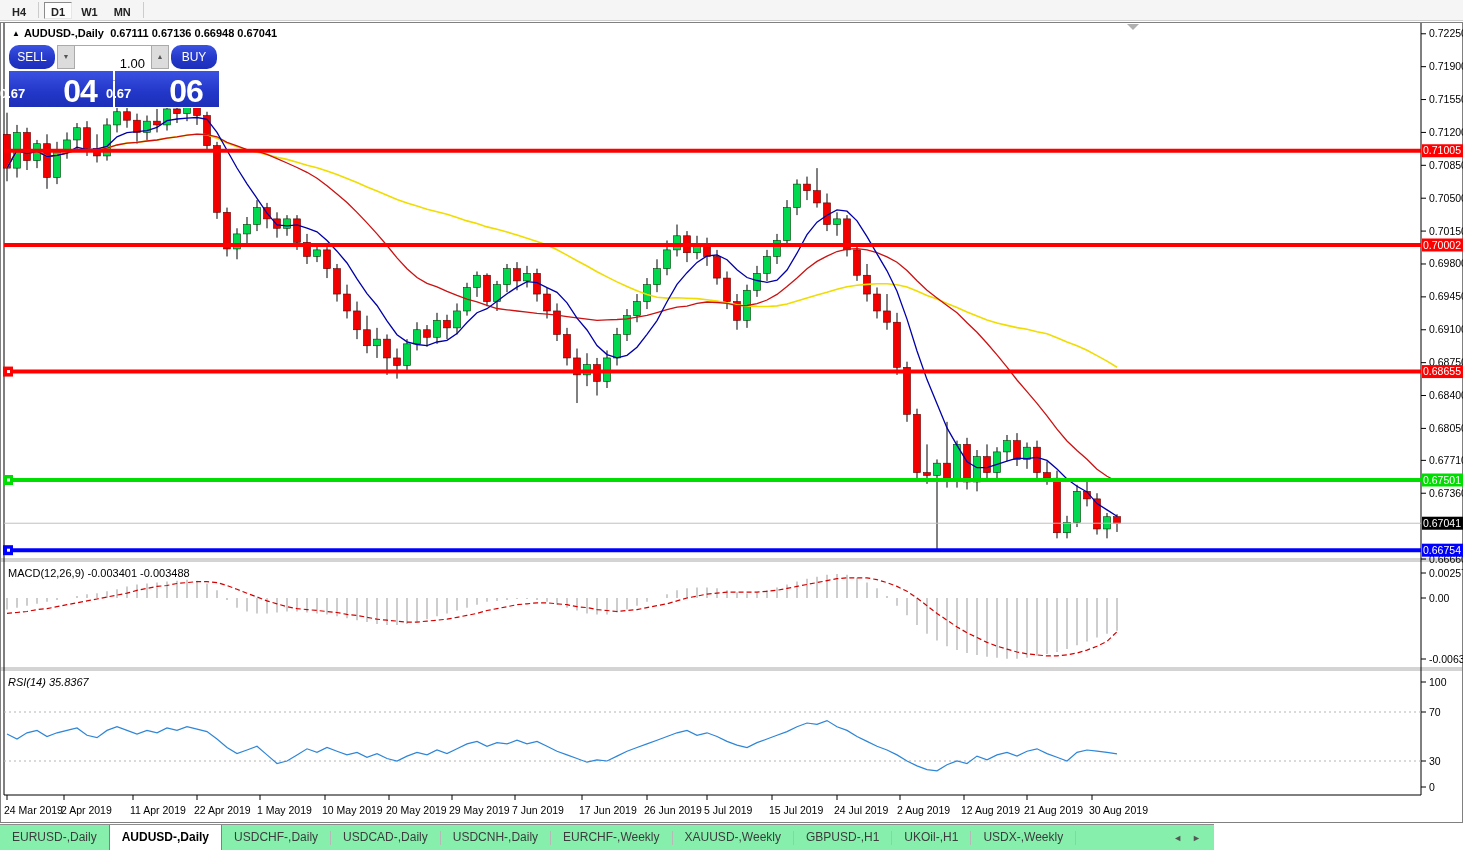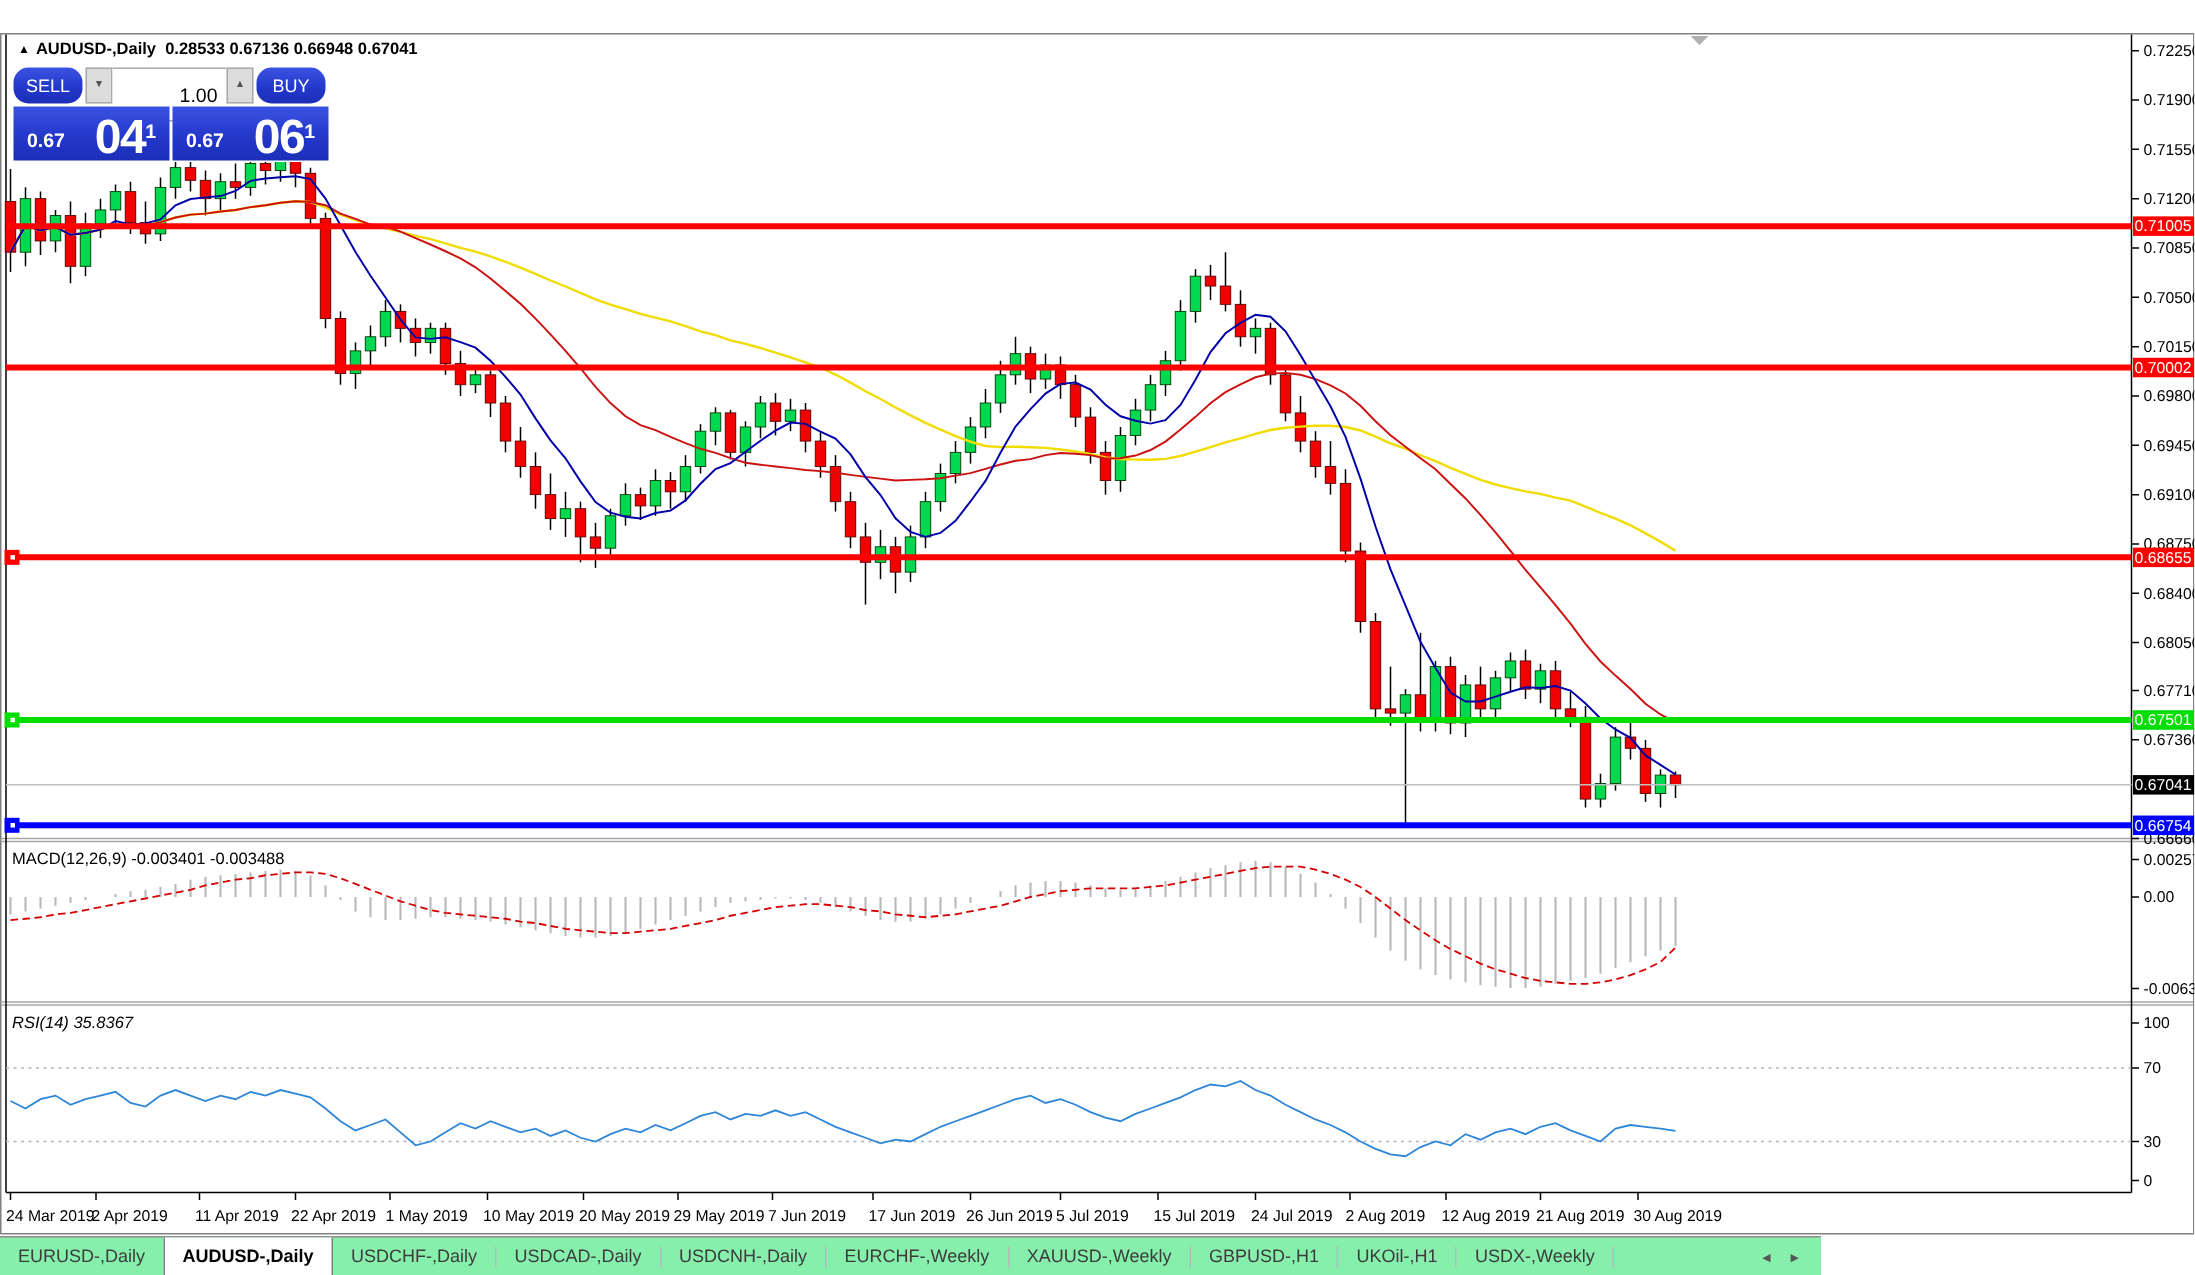--- a/index.html
+++ b/index.html
@@ -23,39 +23,47 @@
   .tp-row{display:flex;}
   .tp-btn{background:linear-gradient(180deg,#3a52e2 0%,#2236c8 60%,#1d2fb8 100%);color:#fff;
     text-align:center;cursor:pointer;}
   .tp-small{height:24px;line-height:24px;font-size:12px;width:46px;border-radius:10px;}
   .tp-spin{display:flex;height:24px;margin:0 2px;}
   .spin-btn{width:18px;height:24px;background:#dcdcdc;border:1px solid #aaa;box-sizing:border-box;
     font-size:7px;color:#555;text-align:center;line-height:22px;cursor:pointer;}
   .spin-input{width:76px;height:36px;border:1px solid #aaa;border-left:none;border-right:none;
     box-sizing:border-box;font-size:13px;text-align:right;padding-right:6px;font-family:"Liberation Sans",sans-serif;}
   .tp-big{width:104px;height:36px;margin-top:2px;display:flex;align-items:flex-end;justify-content:center;
-    padding-bottom:1px;box-sizing:border-box;}
+    padding-bottom:1px;box-sizing:border-box;gap:18px;}
   .tp-big .frac{font-size:13px;font-weight:bold;line-height:24px;}
   .tp-big .big{font-size:32px;font-weight:bold;line-height:30px;letter-spacing:-1px;margin-left:20px;}
   .tp-big .sup{font-size:13px;font-weight:bold;line-height:34px;align-self:flex-start;}
   .tp-gap{width:2px;}
   
   .tabbar{position:absolute;left:0;top:824px;width:1214px;height:26px;background:#86efac;
     border-top:1px solid #8c8c8c;display:flex;align-items:stretch;font-size:12px;color:#3c3c3c;}
   .tab{padding:0 12px;line-height:24px;white-space:nowrap;cursor:pointer;}
   .tab.active{background:#fff;border:1px solid #808080;border-top:none;font-weight:bold;color:#000;}
   .tab-sep{width:1px;height:14px;background:#b8b8b8;align-self:center;}
   .tab-arrows{margin-left:auto;display:flex;align-items:center;padding-right:8px;color:#555;font-size:9px;}
   .tab-arrow{padding:2px 5px;cursor:pointer;}
 </style>
 </head>
 <body>
 
 <div class="app">
 
+  <div class="toolbar">
+    <button class="tf-btn">H4</button>
+    <div class="tb-sep"></div>
+    <button class="tf-btn active">D1</button>
+    <button class="tf-btn">W1</button>
+    <button class="tf-btn">MN</button>
+    <div class="tb-sep"></div>
+  </div>
 
   <div class="chart-area">
     <svg id="plot" width="1463" height="802" viewBox="0 22 1463 802">
         <rect x="0.5" y="22.5" width="1462" height="800" fill="#ffffff" stroke="#808080"></rect>
         <line x1="1" y1="559" x2="1462" y2="559" stroke="#a8a8a8" stroke-width="1"></line>
         <line x1="1" y1="561" x2="1462" y2="561" stroke="#a8a8a8" stroke-width="1"></line>
         <line x1="1" y1="668" x2="1462" y2="668" stroke="#a8a8a8" stroke-width="1"></line>
         <line x1="1" y1="670" x2="1462" y2="670" stroke="#a8a8a8" stroke-width="1"></line>
         <line x1="4" y1="23" x2="4" y2="795" stroke="#000" stroke-width="1"></line>
         <line x1="1421" y1="23" x2="1421" y2="795" stroke="#000" stroke-width="1"></line>
@@ -507,21 +515,21 @@
         <line x1="964" y1="795" x2="964" y2="800" stroke="#000"></line>
         <text x="961" y="814" font-size="10.5" font-family="Liberation Sans, sans-serif" fill="#000">12 Aug 2019</text>
         <line x1="1027" y1="795" x2="1027" y2="800" stroke="#000"></line>
         <text x="1024" y="814" font-size="10.5" font-family="Liberation Sans, sans-serif" fill="#000">21 Aug 2019</text>
         <line x1="1092" y1="795" x2="1092" y2="800" stroke="#000"></line>
         <text x="1089" y="814" font-size="10.5" font-family="Liberation Sans, sans-serif" fill="#000">30 Aug 2019</text>
       </svg>
   </div>
 
   <div class="chart-title">
-    <span class="tri">▲</span><span>AUDUSD-,Daily</span>&nbsp;&nbsp;<span>0.28533 0.67136 0.66948 0.67041</span>
+    <span class="tri">▲</span><span>AUDUSD-,Daily</span>&nbsp;&nbsp;<span>0.67111 0.67136 0.66948 0.67041</span>
   </div>
 
   <div class="trade-panel">
     <div class="tp-row">
       <div class="tp-btn tp-small">SELL</div>
       <div class="tp-spin">
         <div class="spin-btn"><span>▼</span></div>
         <input class="spin-input" value="1.00" style="">
         <div class="spin-btn"><span>▲</span></div>
       </div>

